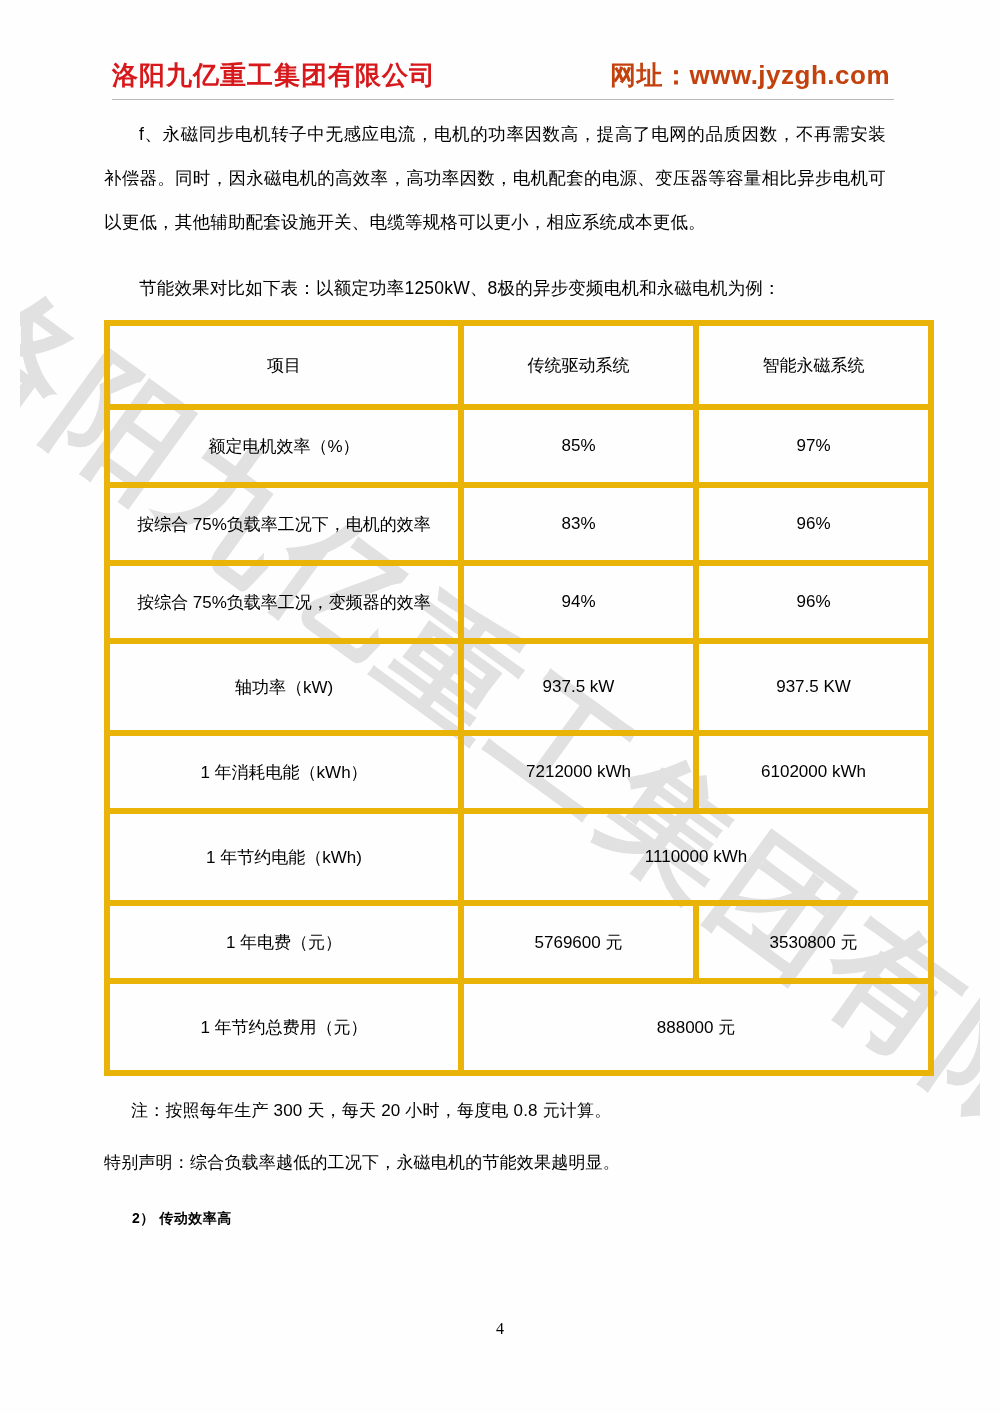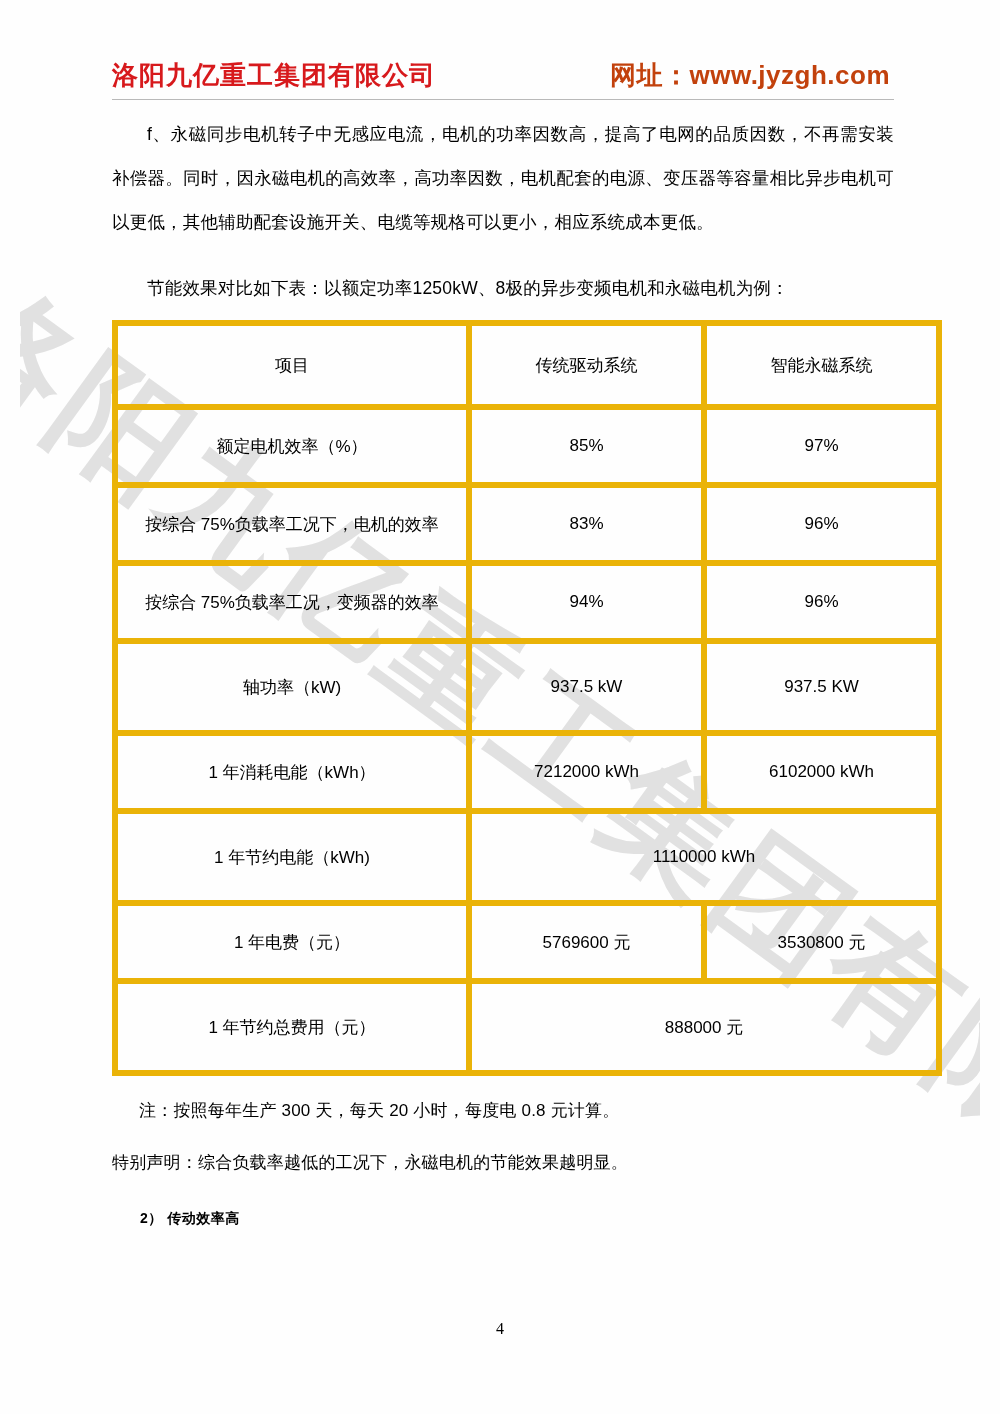--- a/index.html
+++ b/index.html
@@ -80,21 +80,21 @@
     left: 112px;
     top: 99px;
     width: 782px;
     height: 1px;
     background: #b9b9b9;
   }
 
   
   .content {
     position: absolute;
-    left: 112px;
+    left: 104px;
     top: 112px;
     width: 782px;
     z-index: 2;
   }
   p.para {
     margin: 0 0 0 0;
     font-size: 17.5px;
     line-height: 44px;
     text-align: justify;
     text-indent: 2em;

